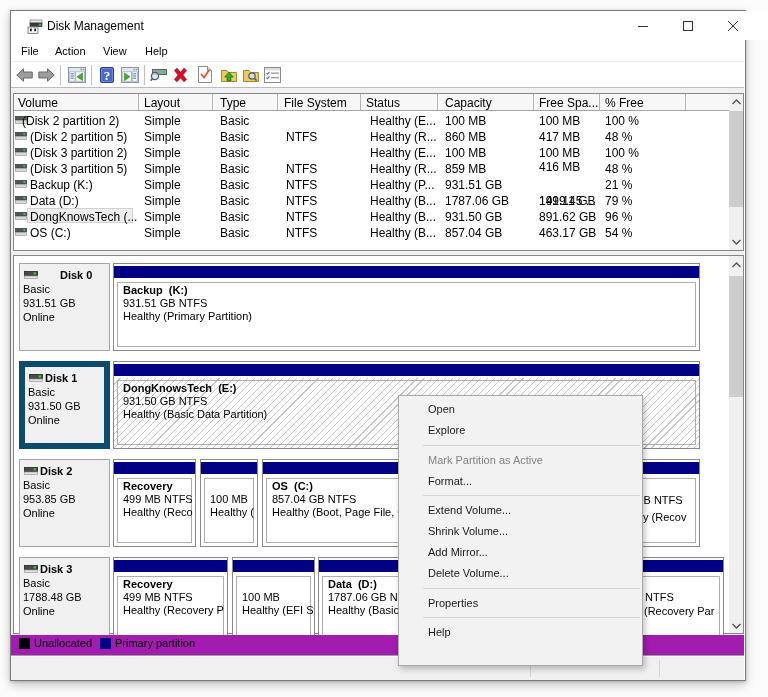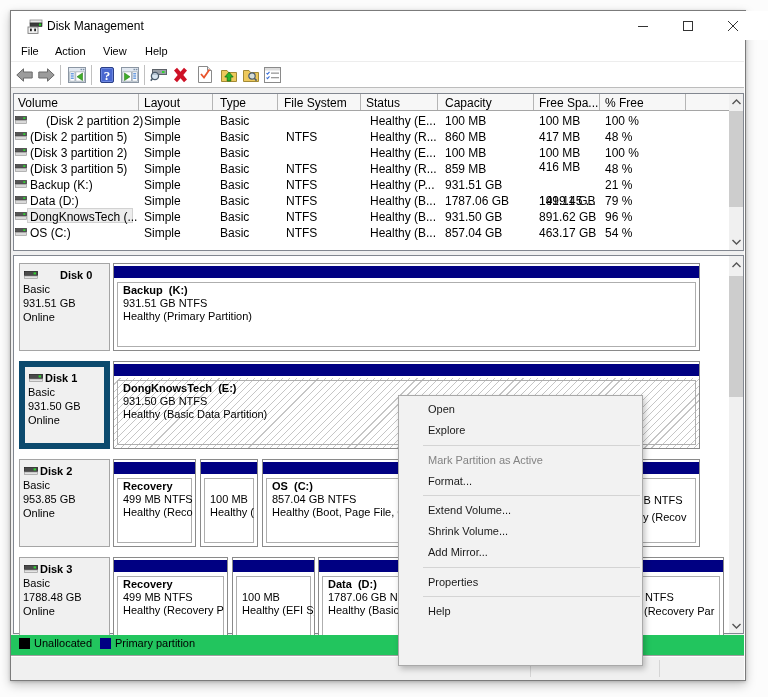--- a/index.html
+++ b/index.html
@@ -148,21 +148,21 @@
       <div class="abs" style="left:671px;top:0;width:1px;height:16px;background:#b5b5b5;"></div>
     </div>
 
     <div id="lvrows" class="abs" style="left:0;top:18px;width:715px;">
         <div class="abs" style="left:0;top:0px;width:715px;height:16px;">
           <svg class="abs" style="left:0.5px;top:4px;" width="12" height="8" viewBox="0 0 12 8">
             <rect x="0.5" y="0.5" width="11" height="3.4" fill="#555" stroke="#333" stroke-width="0.7"></rect>
             <rect x="8.3" y="1.2" width="2" height="1.8" fill="#2fd42f"></rect>
             <rect x="0.5" y="4.4" width="11" height="3" fill="#d9d9d9" stroke="#9a9a9a" stroke-width="0.7"></rect>
           </svg>
-          <span class="abs t11 cap" style="left:32px;top:1.5px;">(Disk 2 partition 2)</span>
+          <span class="abs t11 cap" style="left:8px;top:1.5px;">(Disk 2 partition 2)</span>
           <span class="abs t11 cap" style="left:130px;top:1.5px;">Simple</span>
           <span class="abs t11 cap" style="left:206px;top:1.5px;">Basic</span>
           <span class="abs t11 cap" style="left:356px;top:1.5px;">Healthy (E...</span>
           <span class="abs t11 cap" style="left:431px;top:1.5px;">100 MB</span>
           <span class="abs t11 cap" style="left:525px;top:1.5px;">100 MB</span>
           <span class="abs t11 cap" style="left:591px;top:1.5px;">100 %</span>
         </div>
         <div class="abs" style="left:0;top:16px;width:715px;height:16px;padding-left:20px;">
           <svg class="abs" style="left:0.5px;top:4px;" width="12" height="8" viewBox="0 0 12 8">
             <rect x="0.5" y="0.5" width="11" height="3.4" fill="#555" stroke="#333" stroke-width="0.7"></rect>
@@ -377,21 +377,21 @@
         <svg class="abs" style="left:3px;top:6px;" width="9" height="6" viewBox="0 0 9 6">
           <path d="M0.5 5 L4.5 1 L8.5 5" fill="none" stroke="#555" stroke-width="1.4"></path>
         </svg>
         <div class="abs" style="left:0;top:20px;width:14px;height:121px;background:#cdcdcd;"></div>
         <svg class="abs" style="left:3px;top:367px;" width="9" height="6" viewBox="0 0 9 6">
           <path d="M0.5 1 L4.5 5 L8.5 1" fill="none" stroke="#555" stroke-width="1.4"></path>
         </svg>
       </div>
     </div>
 
-  <div class="abs" id="legend" style="left:0;top:624px;width:733px;height:20px;background:#22c55e;">
+  <div class="abs" id="legend" style="left:0;top:624px;width:733px;height:20px;background:#a21caf;">
     <div class="abs" style="left:8px;top:3px;width:11px;height:11px;background:#000;"></div>
     <span class="abs t115" style="left:23px;top:2px;">Unallocated</span>
     <div class="abs" style="left:89px;top:3px;width:11px;height:11px;background:#000082;"></div>
     <span class="abs t115" style="left:104px;top:2px;">Primary partition</span>
   </div>
 
   <div class="abs" style="left:0;top:644px;width:733px;height:1px;background:#a0a0a0;"></div>
   <div class="abs" style="left:0;top:645px;width:733px;height:1px;background:#fff;"></div>
 
   <div class="abs" id="statusbar" style="left:0;top:646px;width:733px;height:23px;background:#f0f0f0;">
@@ -404,18 +404,19 @@
     <div style="padding-top:3px;">
       <div class="cap" style="height:21px;line-height:21px;padding-left:29px;font-size:11px;color:#1a1a1a;">Open</div>
       <div class="cap" style="height:21px;line-height:21px;padding-left:29px;font-size:11px;color:#1a1a1a;">Explore</div>
       <div style="height:1px;margin:3.75px 2px 3.75px 24px;background:#d4d4d4;"></div>
       <div class="cap" style="height:21px;line-height:21px;padding-left:29px;font-size:11px;color:#838383;">Mark Partition as Active</div>
       <div class="cap" style="height:21px;line-height:21px;padding-left:29px;font-size:11px;color:#1a1a1a;">Format...</div>
       <div style="height:1px;margin:3.75px 2px 3.75px 24px;background:#d4d4d4;"></div>
       <div class="cap" style="height:21px;line-height:21px;padding-left:29px;font-size:11px;color:#1a1a1a;">Extend Volume...</div>
       <div class="cap" style="height:21px;line-height:21px;padding-left:29px;font-size:11px;color:#1a1a1a;">Shrink Volume...</div>
       <div class="cap" style="height:21px;line-height:21px;padding-left:29px;font-size:11px;color:#1a1a1a;">Add Mirror...</div>
+      <div class="cap" style="height:21px;line-height:21px;padding-left:29px;font-size:11px;color:#1a1a1a;">Delete Volume...</div>
       <div style="height:1px;margin:3.75px 2px 3.75px 24px;background:#d4d4d4;"></div>
       <div class="cap" style="height:21px;line-height:21px;padding-left:29px;font-size:11px;color:#1a1a1a;">Properties</div>
       <div style="height:1px;margin:3.75px 2px 3.75px 24px;background:#d4d4d4;"></div>
       <div class="cap" style="height:21px;line-height:21px;padding-left:29px;font-size:11px;color:#1a1a1a;">Help</div>
     </div>
   </div>
 
 </body></html>

